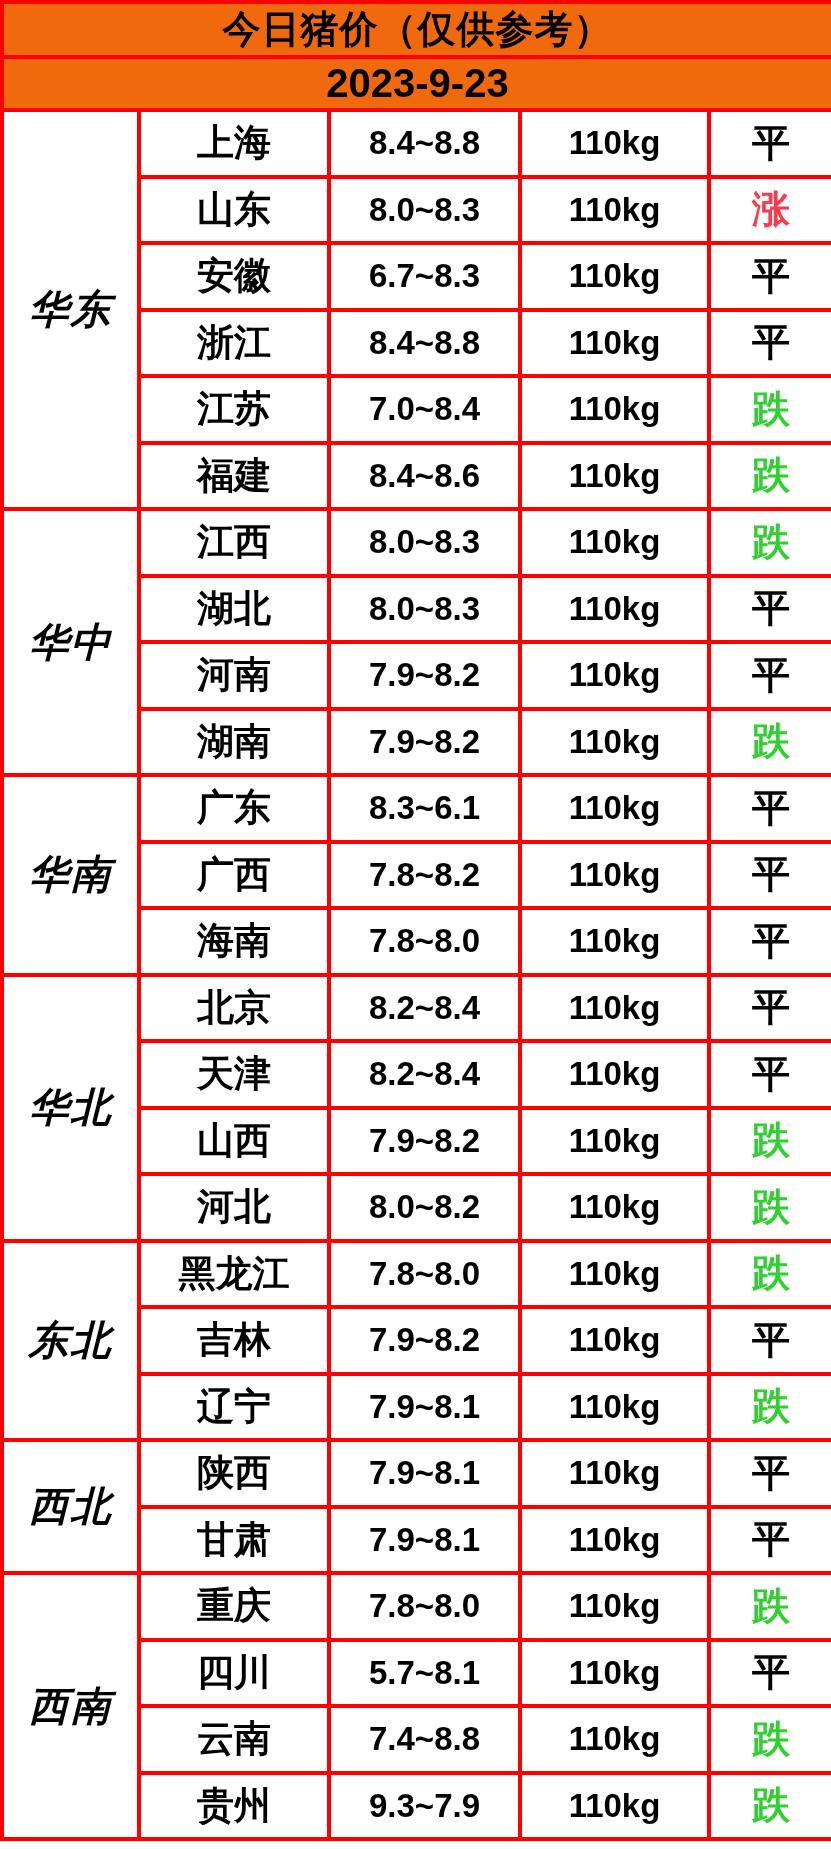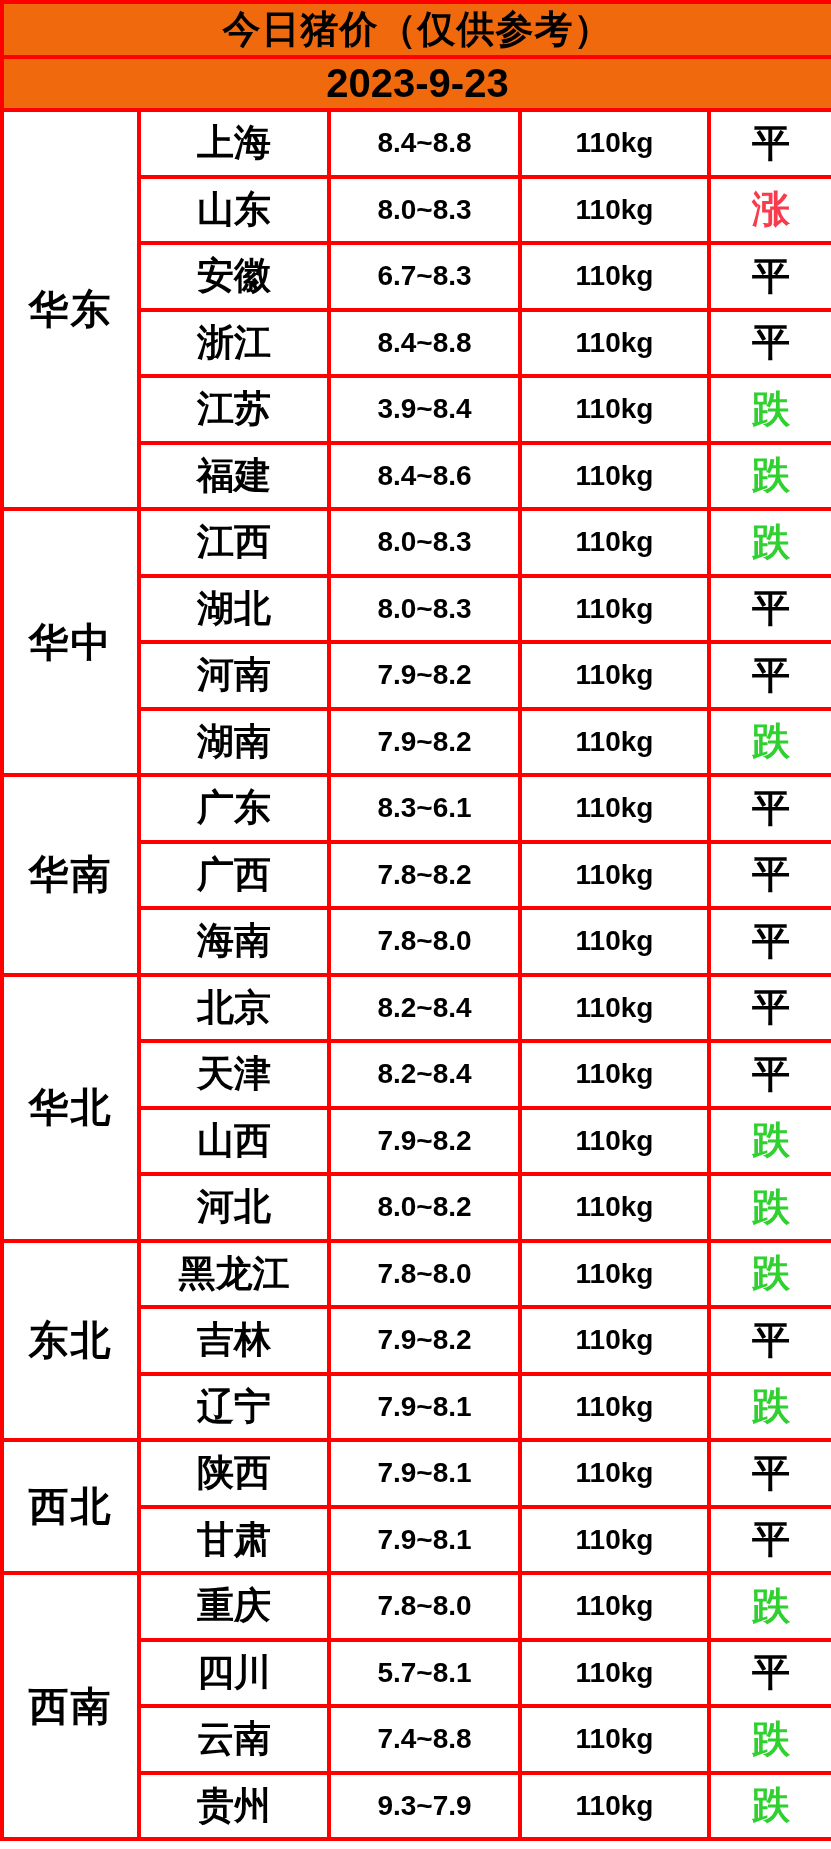--- a/index.html
+++ b/index.html
@@ -34,23 +34,24 @@
     height:49px;
     font-size:40px;
   }
   .data-row td{
     height:62.5px;
     font-size:37px;
   }
   td.region-cell{
     font-size:40px;
     letter-spacing:2px;
+    font-style:italic;
   }
   td.price-cell, td.weight-cell{
-    font-size:28px;
+    font-size:33px;
   }
   td.status-cell{font-size:38px;}
   td.status-cell.up{color:var(--up-red,#f93b4d);}
   td.status-cell.down{color:var(--down-green,#2fd030);}
   td.status-cell.flat{color:#000000;}
 </style>
 </head>
 <body>
 
 <div class="sheet">
@@ -90,21 +91,21 @@
           <td class="status-cell flat">平</td>
         </tr>
         <tr class="data-row">
           <td class="province-cell">浙江</td>
           <td class="price-cell">8.4~8.8</td>
           <td class="weight-cell">110kg</td>
           <td class="status-cell flat">平</td>
         </tr>
         <tr class="data-row">
           <td class="province-cell">江苏</td>
-          <td class="price-cell">3.9~8.4</td>
+          <td class="price-cell">7.0~8.4</td>
           <td class="weight-cell">110kg</td>
           <td class="status-cell down">跌</td>
         </tr>
         <tr class="data-row">
           <td class="province-cell">福建</td>
           <td class="price-cell">8.4~8.6</td>
           <td class="weight-cell">110kg</td>
           <td class="status-cell down">跌</td>
         </tr>
         <tr class="data-row">

